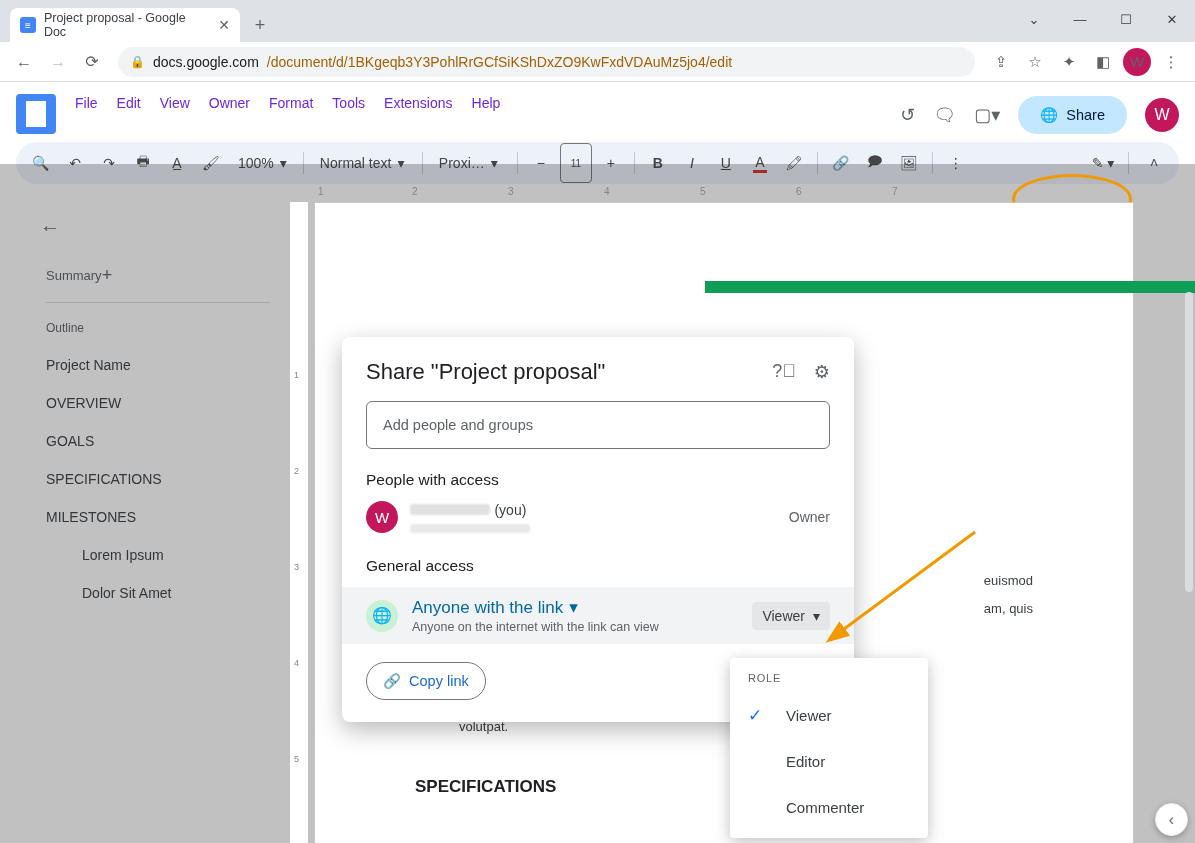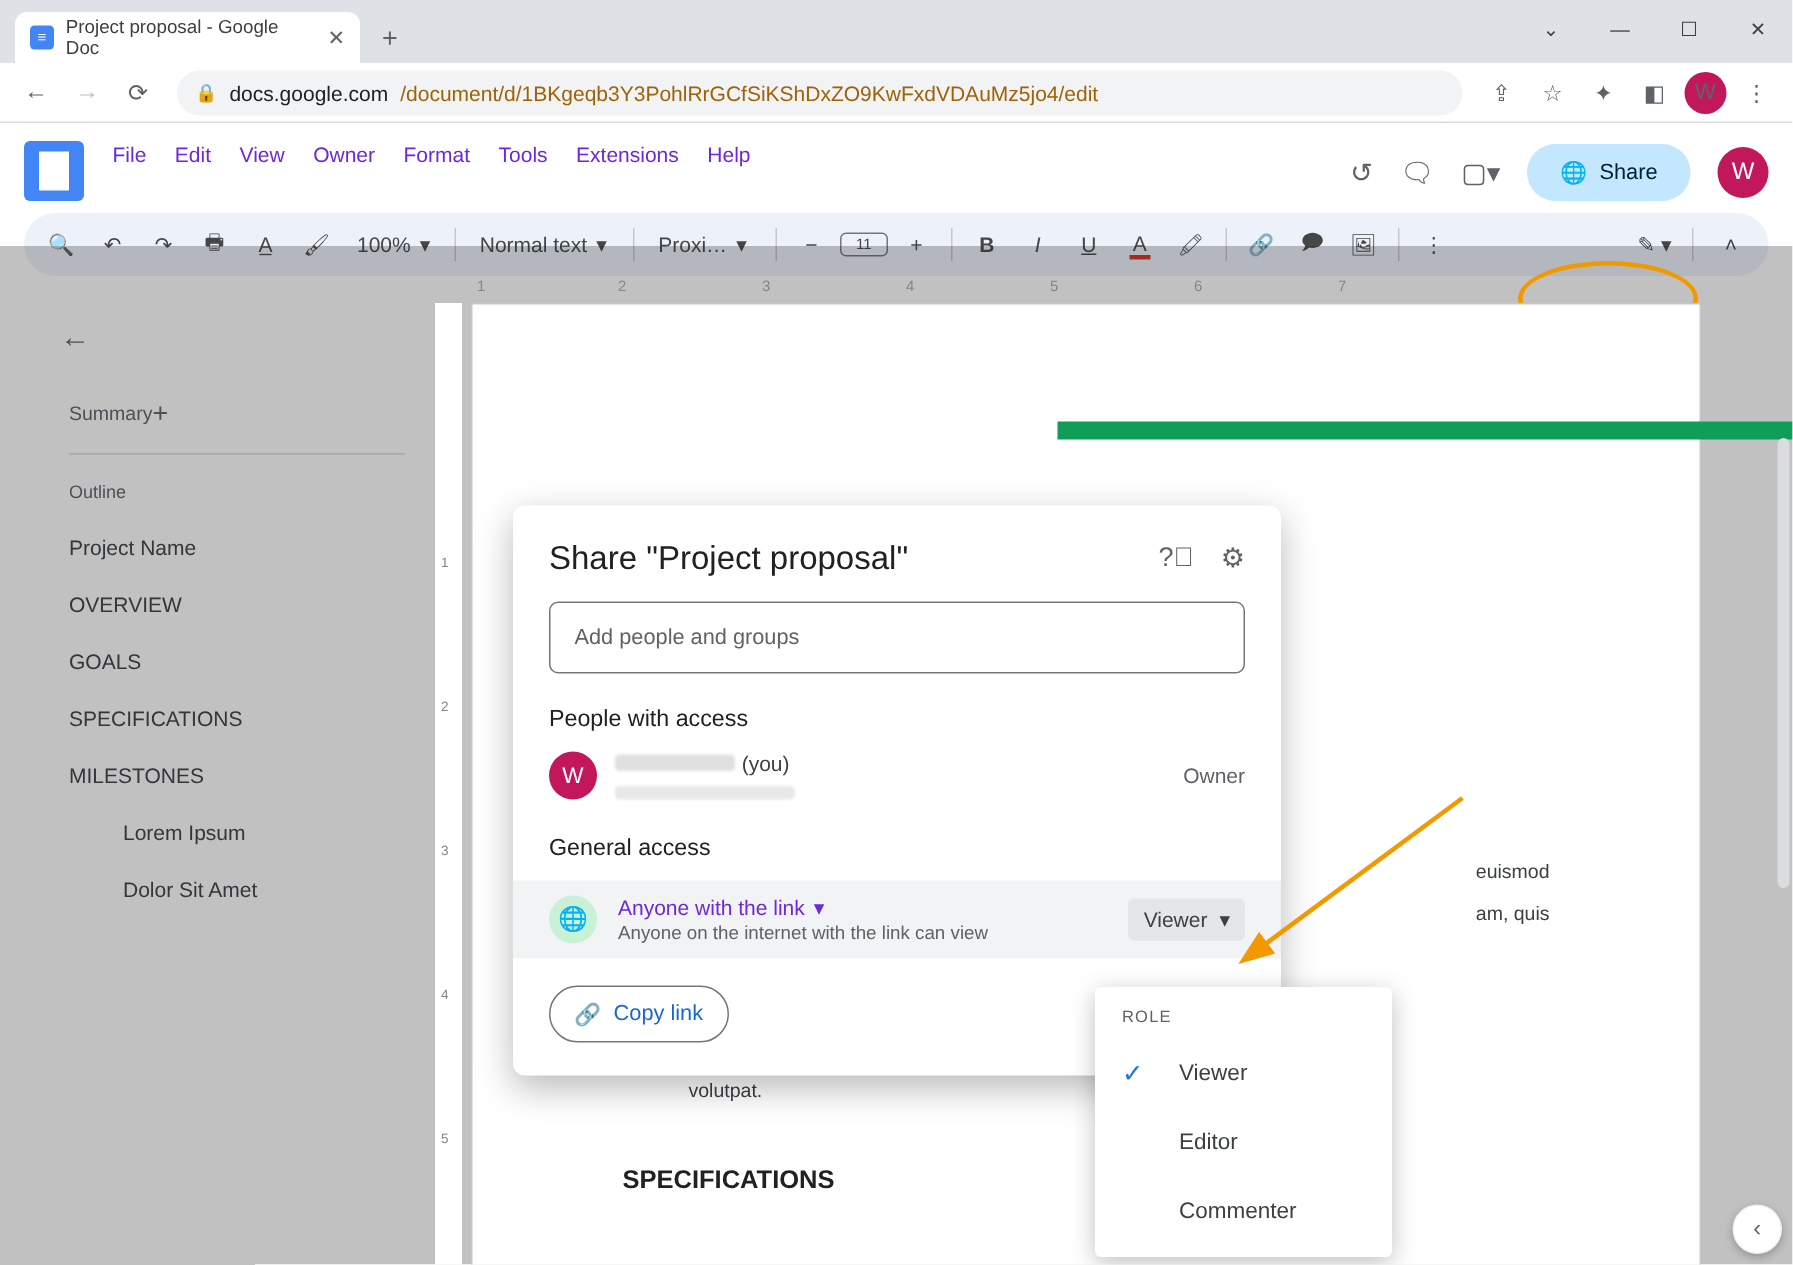--- a/index.html
+++ b/index.html
@@ -34,21 +34,21 @@
   .right-actions{display:flex;align-items:center;gap:18px;margin-top:8px}
   .right-actions .ic{color:#5f6368;font-size:18px}
   .share-btn{background:#c2e7ff;border-radius:20px;height:38px;padding:0 22px;display:flex;align-items:center;gap:8px;font-size:14.5px;color:#001d35}
   .share-hl{position:absolute;border:3px solid #f29900;border-radius:50%/50%;width:120px;height:50px;left:1012px;top:92px;pointer-events:none}
   .docs-avatar{width:34px;height:34px;border-radius:50%;background:#c2185b;color:#fff;display:flex;align-items:center;justify-content:center;font-size:16px}
   
   .toolbar{margin:8px 16px 0 16px;background:#edf2fa;border-radius:24px;height:42px;display:flex;align-items:center;padding:0 10px;gap:4px;font-size:14px;color:#444746}
   .tb{width:30px;height:30px;display:flex;align-items:center;justify-content:center}
   .tb-sep{width:1px;height:22px;background:#c7c7c7;margin:0 4px}
   .tb-sel{padding:0 8px;display:flex;align-items:center;gap:6px;height:30px}
-  .tb-fontsize{border:1px solid #747775;border-radius:4px;width:32px;height:16px;display:flex;align-items:center;justify-content:center;font-size:10px}
+  .tb-fontsize{border:1px solid #747775;border-radius:4px;width:32px;height:40px;display:flex;align-items:center;justify-content:center;font-size:10px}
   .tb-right{margin-left:auto;display:flex;align-items:center;gap:6px}
   
   .ruler{height:18px;margin:0 16px 0 300px;position:relative;font-size:10px;color:#80868b}
   .ruler span{position:absolute;top:2px}
   
   .main{display:flex;height:690px}
   .side{width:290px;padding:12px 20px 0 46px;font-size:14px;color:#3c4043}
   .side .back{font-size:20px;color:#5f6368;margin-left:-6px}
   .side .sum-row{display:flex;align-items:center;margin-top:28px;font-size:13px;color:#5f6368}
   .side hr{border:0;border-top:1px solid #dadce0;margin:16px 0 18px 0}
@@ -73,21 +73,21 @@
   .m-input{border:1px solid #747775;border-radius:6px;height:48px;display:flex;align-items:center;padding:0 16px;color:#5f6368;font-size:14.5px;margin-bottom:22px}
   .m-sec{font-size:15.5px;color:#202124;margin-bottom:12px}
   .person{display:flex;align-items:center;gap:12px;margin-bottom:24px}
   .person .av{width:32px;height:32px;border-radius:50%;background:#c2185b;color:#fff;display:flex;align-items:center;justify-content:center;font-size:15px}
   .person .info{flex:1}
   .person .blur{width:80px;height:11px;background:#e0e0e0;border-radius:3px;display:inline-block;filter:blur(1px)}
   .person .blur2{width:120px;height:9px;background:#e8e8e8;border-radius:3px;display:block;margin-top:5px;filter:blur(1px)}
   .person .role{color:#5f6368;font-size:14px}
   .ga-row{background:#f1f3f4;margin:8px -24px 0 -24px;padding:10px 24px;display:flex;align-items:center;gap:14px}
   .ga-ic{width:32px;height:32px;border-radius:50%;background:#c8f1d5;display:flex;align-items:center;justify-content:center;font-size:16px}
-  .ga-txt .t1{font-size:14px;color:#6d28d9;display:flex;align-items:center;gap:6px}
+  .ga-txt .t1{font-size:17px;color:#0369a1;display:flex;align-items:center;gap:6px}
   .ga-txt .t2{font-size:12.5px;color:#5f6368;margin-top:2px}
   .role-sel{margin-left:auto;background:#e4e6e8;border-radius:4px;padding:6px 10px;display:flex;align-items:center;gap:8px;font-size:14px;color:#3c4043}
   .copylink{margin-top:18px;border:1px solid #747775;border-radius:20px;height:38px;padding:0 16px;display:inline-flex;align-items:center;gap:8px;color:#1967d2;font-size:14.5px}
   
   .menu{position:absolute;left:730px;top:576px;width:198px;background:#fff;border-radius:4px;box-shadow:0 4px 16px rgba(0,0,0,.25);padding:12px 0 8px 0}
   .menu .cap{font-size:11px;color:#5f6368;letter-spacing:.8px;padding:2px 18px 8px 18px}
   .menu .mi{height:46px;display:flex;align-items:center;padding:0 18px 0 18px;font-size:15px;color:#3c4043;gap:18px}
   .menu .check{color:#1a73e8;width:20px;font-size:17px}
   .menu .nochk{width:20px}
   

